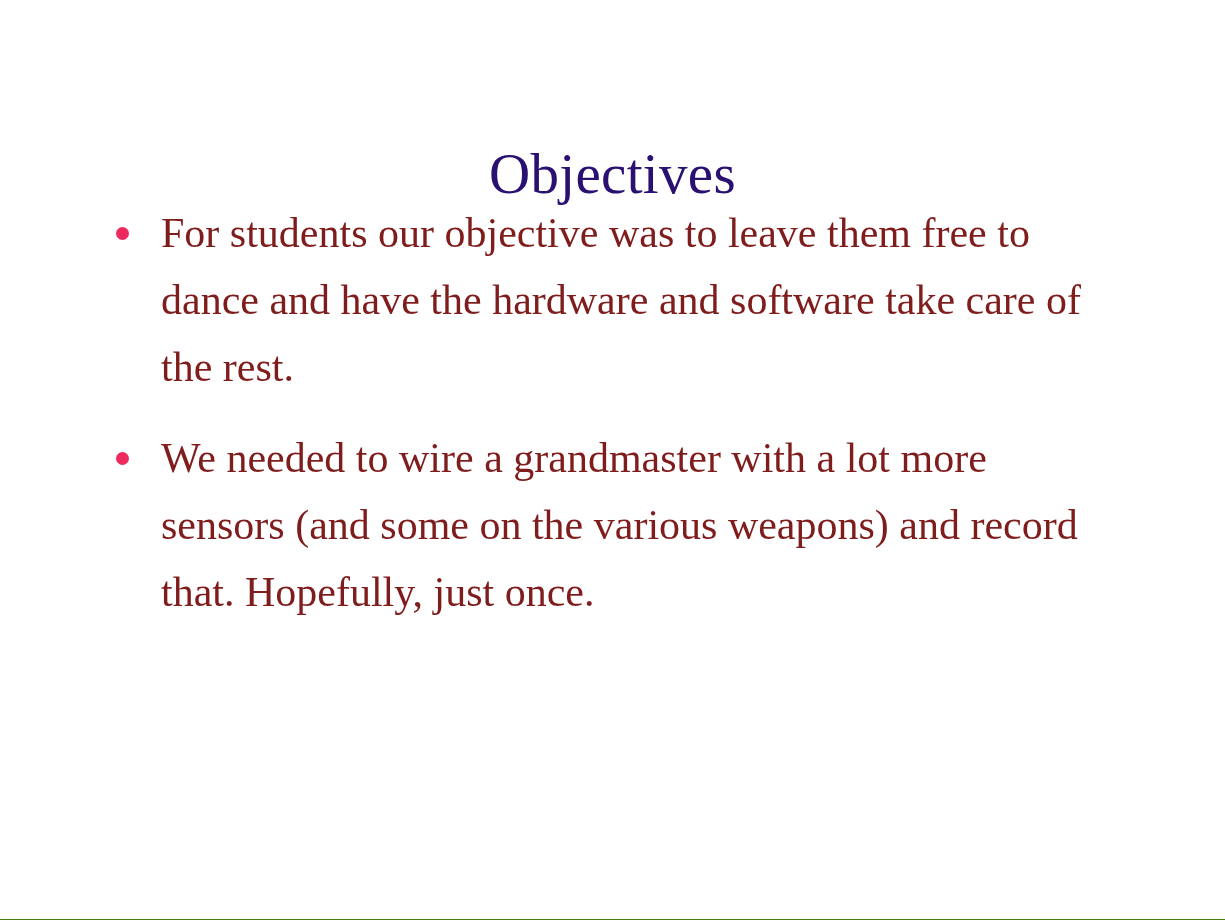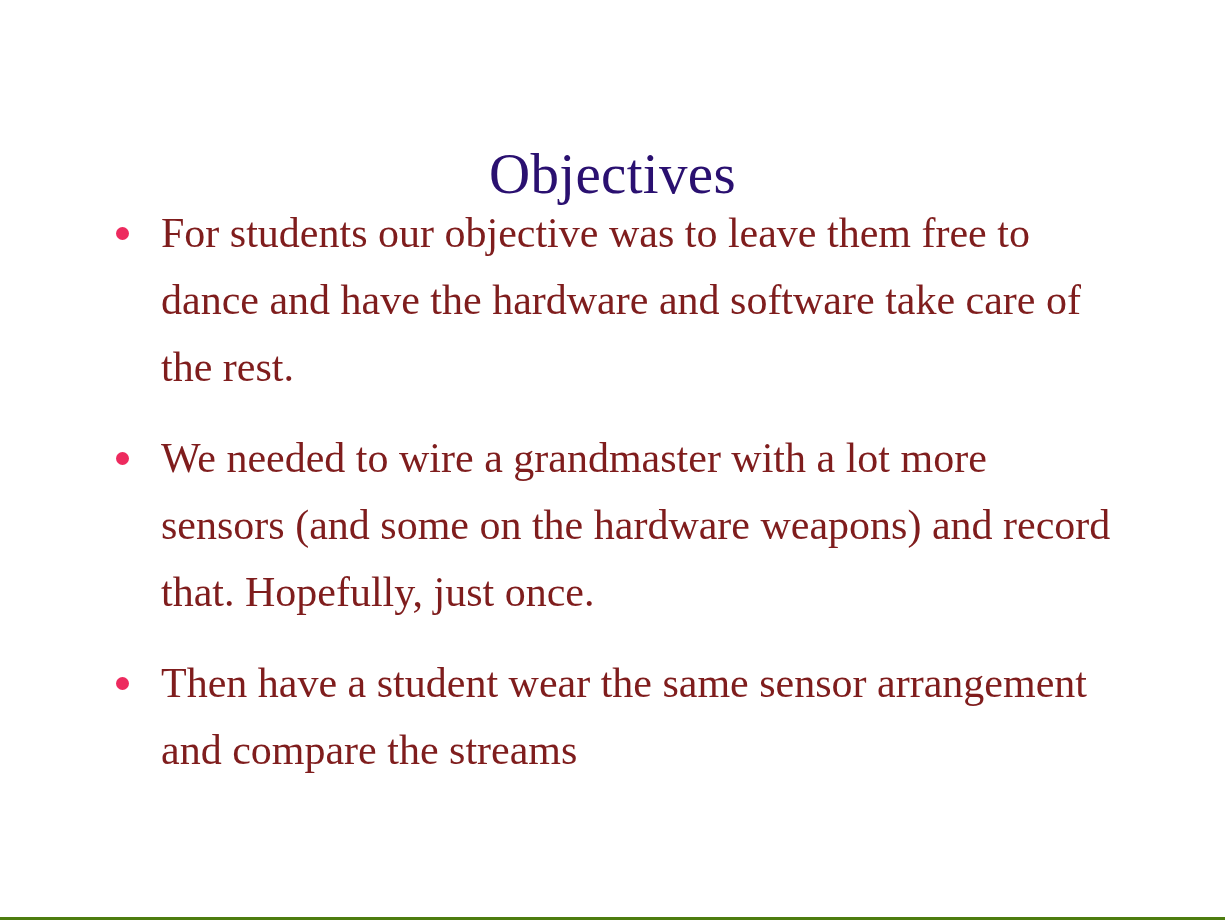--- a/index.html
+++ b/index.html
@@ -8,21 +8,21 @@
     padding: 0;
     background: #ffffff;
   }
 
   .slide {
     position: relative;
     width: 1225px;
     height: 920px;
     background: #ffffff;
     box-sizing: border-box;
-    border-bottom: 3px solid #4d7c0f;
+    border-bottom: 1px solid #4d7c0f;
     overflow: hidden;
     font-family: "Liberation Serif", "DejaVu Serif", serif;
   }
 
   .slide-title {
     position: absolute;
     top: 104px;
     left: 0;
     width: 1225px;
     text-align: center;
@@ -83,23 +83,19 @@
 
   <ul class="body-list">
 
     <li class="bullet-item">
       <span class="bullet-dot"></span>
       <span class="bullet-text">For students our objective was to leave them free to dance and have the hardware and software take care of the rest.</span>
     </li>
 
     <li class="bullet-item">
       <span class="bullet-dot"></span>
-      <span class="bullet-text">We needed to wire a grandmaster with a lot more sensors (and some on the hardware weapons) and record that. Hopefully, just once.</span>
+      <span class="bullet-text">We needed to wire a grandmaster with a lot more sensors (and some on the various weapons) and record that. Hopefully, just once.</span>
     </li>
 
-    <li class="bullet-item">
-      <span class="bullet-dot"></span>
-      <span class="bullet-text">Then have a student wear the same sensor arrangement and compare the streams</span>
-    </li>
 
   </ul>
 
 </div>
 
 </body></html>

